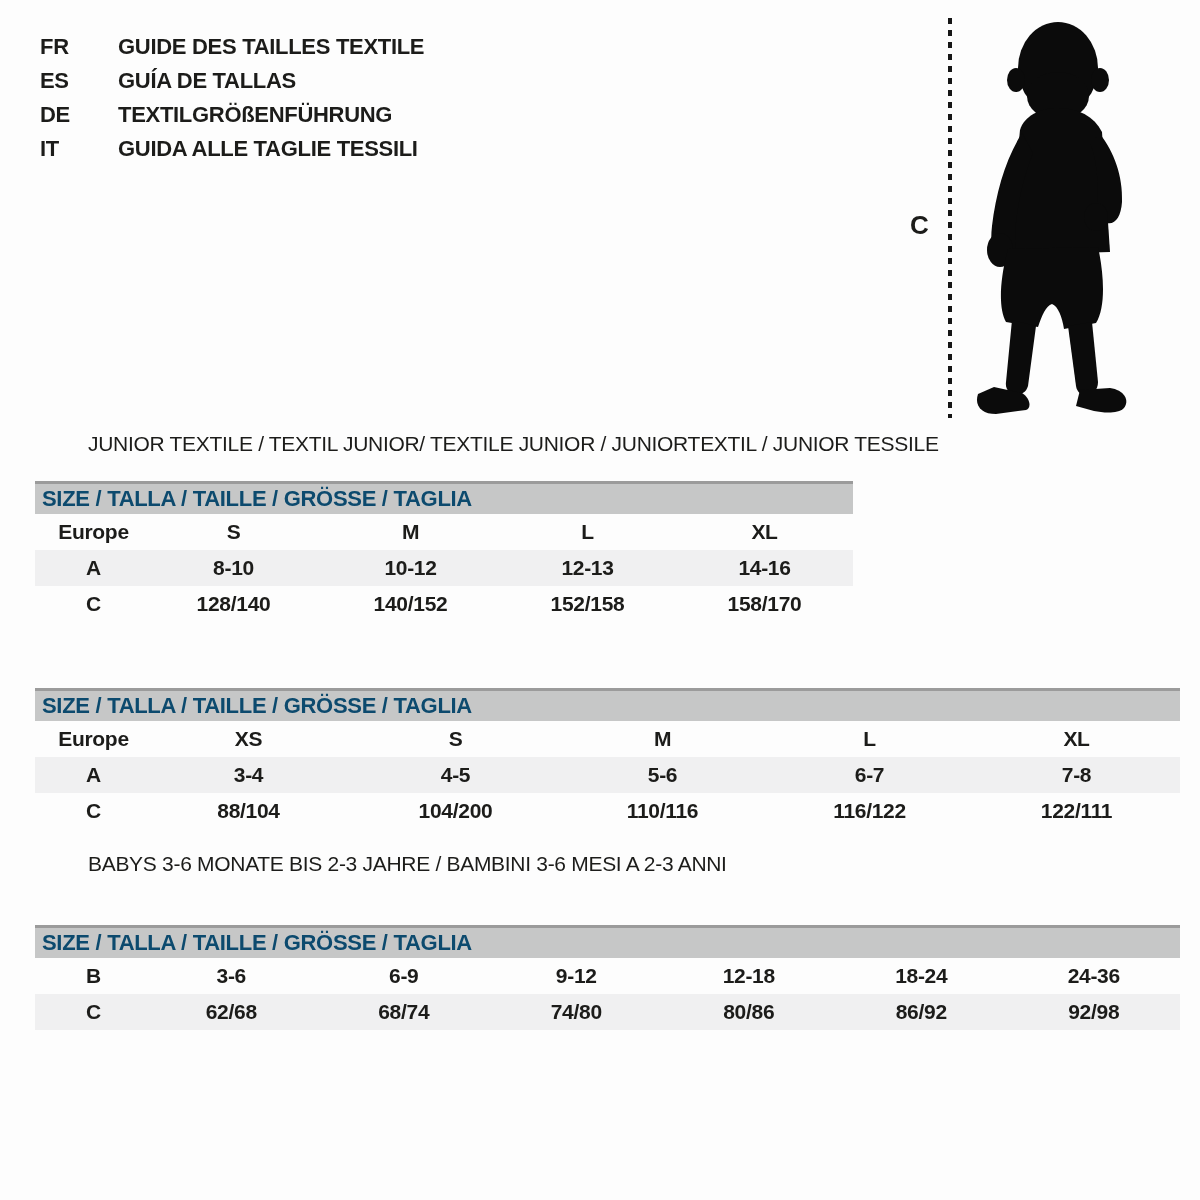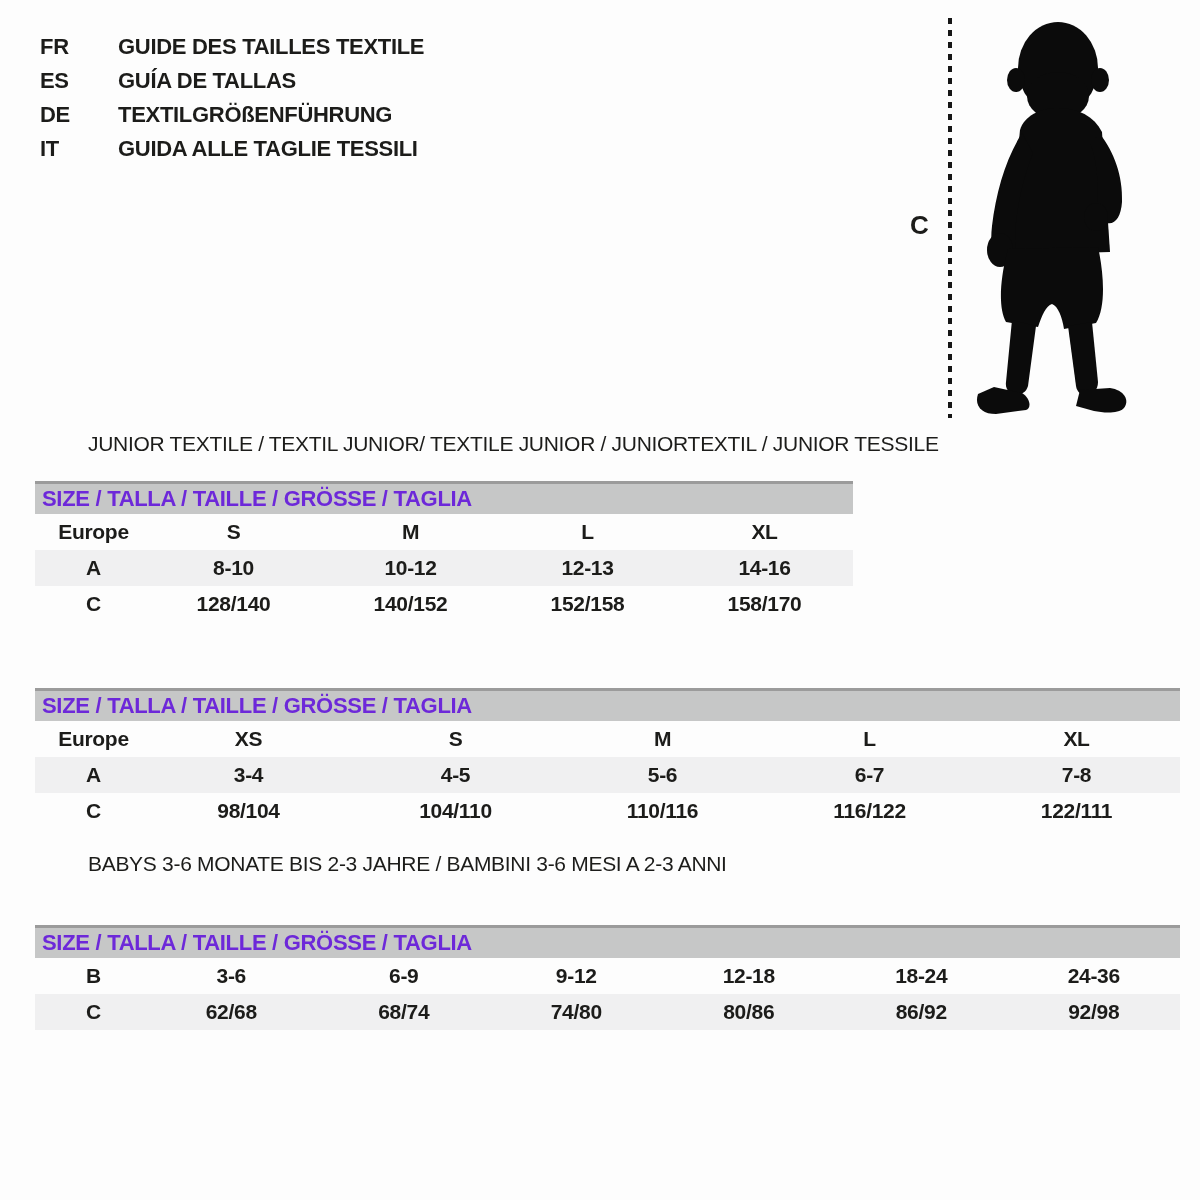--- a/index.html
+++ b/index.html
@@ -37,21 +37,21 @@
 
   
   table.size-table{
     position:absolute;border-collapse:collapse;table-layout:fixed;
     font-weight:bold;letter-spacing:-0.3px;
   }
   table.size-table td{height:36px;text-align:center;font-size:21px;padding:0;overflow:hidden;}
   table.size-table td.lbl{text-align:center;padding-left:7px;}
   table.size-table tr.hdr td{
     background:#c6c7c7;border-top:3px solid #9b9b9b;
-    text-align:left;padding-left:7px;font-size:22px;height:30px;color:#6d28d9;
+    text-align:left;padding-left:7px;font-size:22px;height:30px;color:#0c4a6e;
   }
   table.size-table tr.stripe td{background:#f0f0f1;}
   #junior-table{left:35px;top:481px;width:818px;}
   #children-table{left:35px;top:688px;width:1145px;}
   #babies-table{left:35px;top:925px;width:1145px;}
   col.c-lbl{width:110px;}
 
   
   .footnotes{position:absolute;left:40px;top:1058px;}
   .footnote{height:37px;font-size:20px;font-weight:bold;letter-spacing:-0.3px;display:flex;align-items:center;}
@@ -162,22 +162,22 @@
     <tr class="stripe">
       <td class="lbl">A</td>
       <td>3-4</td>
       <td>4-5</td>
       <td>5-6</td>
       <td>6-7</td>
       <td>7-8</td>
     </tr>
     <tr>
       <td class="lbl">C</td>
-      <td>98/104</td>
-      <td>104/110</td>
+      <td>88/104</td>
+      <td>104/200</td>
       <td>110/116</td>
       <td>116/122</td>
       <td>122/111</td>
     </tr>
   </tbody>
     </table>
 
   <div class="section-title two-line" style="top:845px;">
     <div>BABYS 3-6 MONATE BIS 2-3 JAHRE / BAMBINI 3-6 MESI A 2-3 ANNI</div>
   </div>

